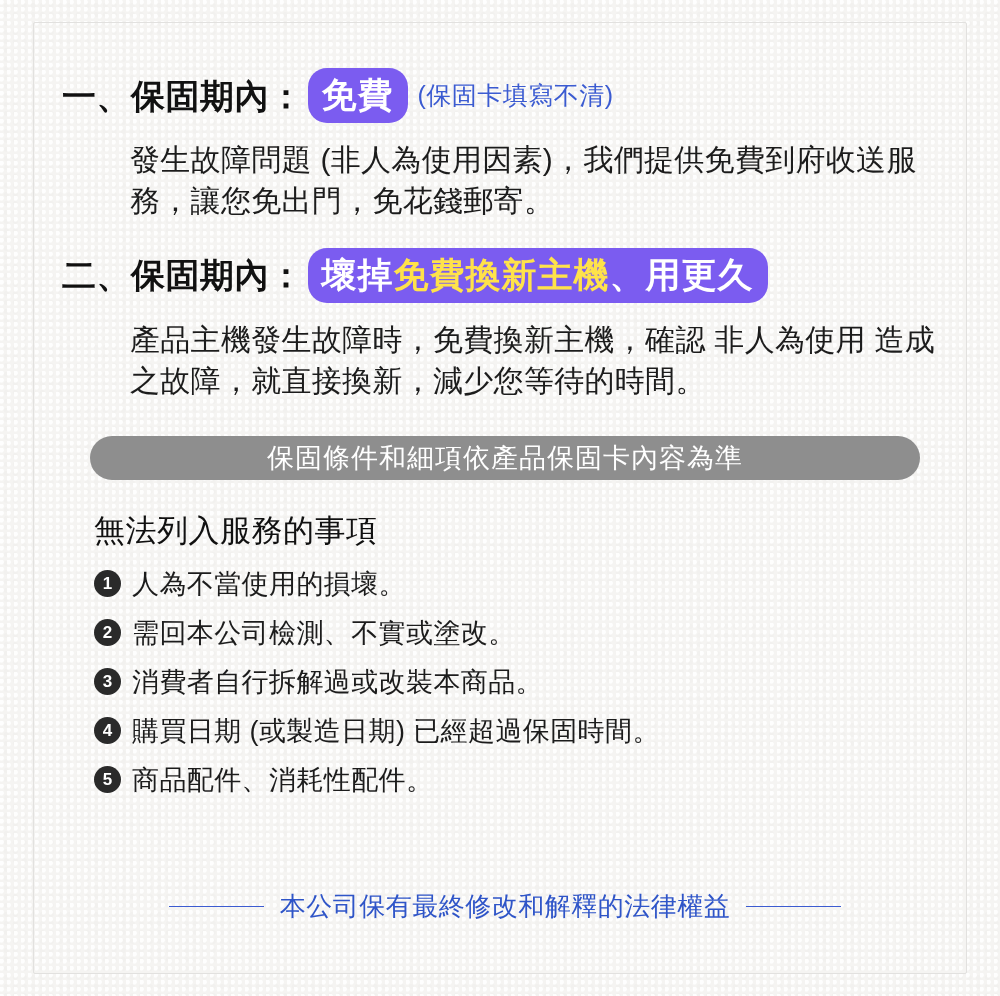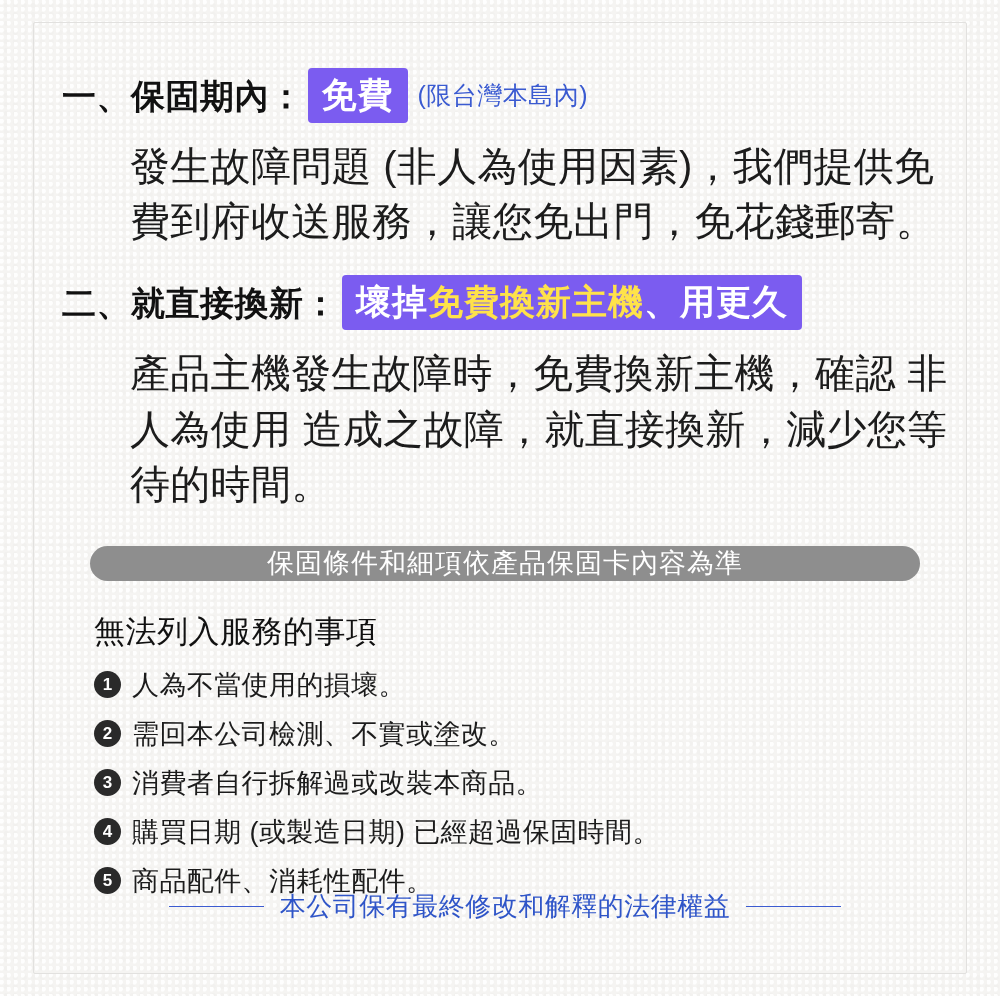--- a/index.html
+++ b/index.html
@@ -54,57 +54,57 @@
   }
   .sec-head .lead {
     font-size: 34px;
     font-weight: bold;
     color: #111;
   }
   .ribbon {
     display: inline-flex;
     background: #7b5cf0;
     color: #ffffff;
-    border-radius: 4px;
+    border-radius: 19px;
     padding: 9px 14px 11px 14px;
     margin-left: 4px;
     font-size: 35px;
     font-weight: bold;
     line-height: 1;
     letter-spacing: 1px;
   }
   .ribbon .hl-yellow { color: #ffe24a; }
   .ribbon .hl-white { color: #ffffff; }
   .note {
     margin-left: 10px;
     font-size: 25px;
     font-weight: normal;
     color: #3b5bd1;
     letter-spacing: 0.5px;
   }
   .sec-body {
     margin: 16px 0 0 68px;
-    font-size: 40px;
+    font-size: 30px;
     line-height: 1.38;
     color: #1c1c1c;
     letter-spacing: 0.3px;
   }
   .sec-body b { font-weight: normal; }
   .gap-2 { margin-top: 26px; }
 
   
   .pill-wrap {
     margin: 34px 0 0 28px;
     width: 830px;
   }
   .pill {
     background: #8e8e8e;
     color: #ffffff;
     border-radius: 22px;
-    height: 35px;
+    height: 44px;
     display: flex;
     align-items: center;
     justify-content: center;
     font-size: 27px;
     letter-spacing: 1px;
   }
 
   
   .exc-title {
     margin: 30px 0 0 32px;
@@ -168,26 +168,26 @@
 
 <div class="page">
   <div class="inner-frame"></div>
   <div class="content">
 
     <div class="sec-head">
       <span class="lead">一、保固期內：</span>
       <span class="ribbon">
         <span class="hl-white">免費</span>
       </span>
-      <span class="note">(限台灣本島內)</span>
+      <span class="note">(保固卡填寫不清)</span>
     </div>
     <div class="sec-body">發生故障問題 (非人為使用因素)，我們提供免費到府收送服務，讓您免出門，免花錢郵寄。</div>
 
     <div class="sec-head gap-2">
-      <span class="lead">二、就直接換新：</span>
+      <span class="lead">二、保固期內：</span>
       <span class="ribbon">
         <span class="hl-white">壞掉</span>
           <span class="hl-yellow">免費換新主機</span>
           <span class="hl-white">、用更久</span>
       </span>
     </div>
     <div class="sec-body"><span>產品主機發生故障時，免費換新主機，確認 </span><b>非人為使用</b><span> 造成之故障，就直接換新，減少您等待的時間。</span></div>
 
     <div class="pill-wrap">
       <div class="pill">保固條件和細項依產品保固卡內容為準</div>

